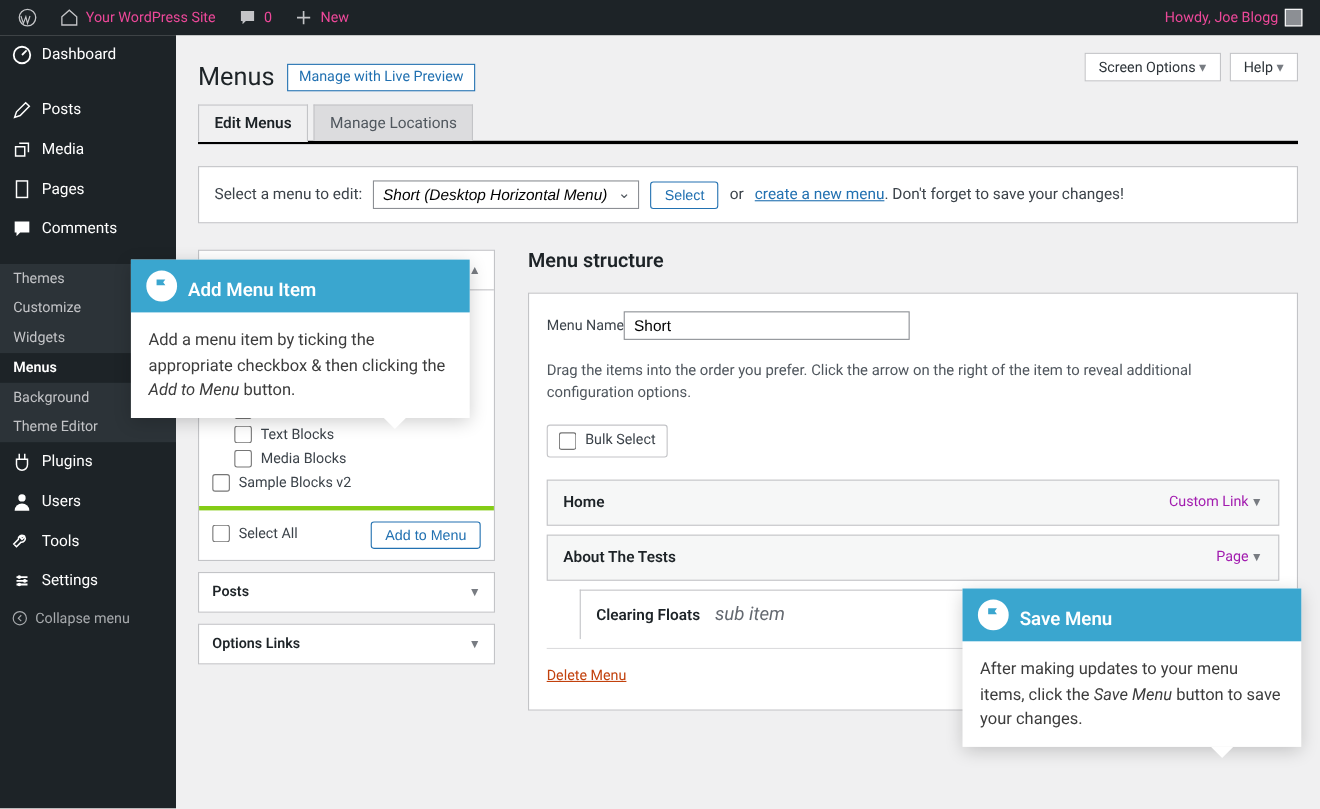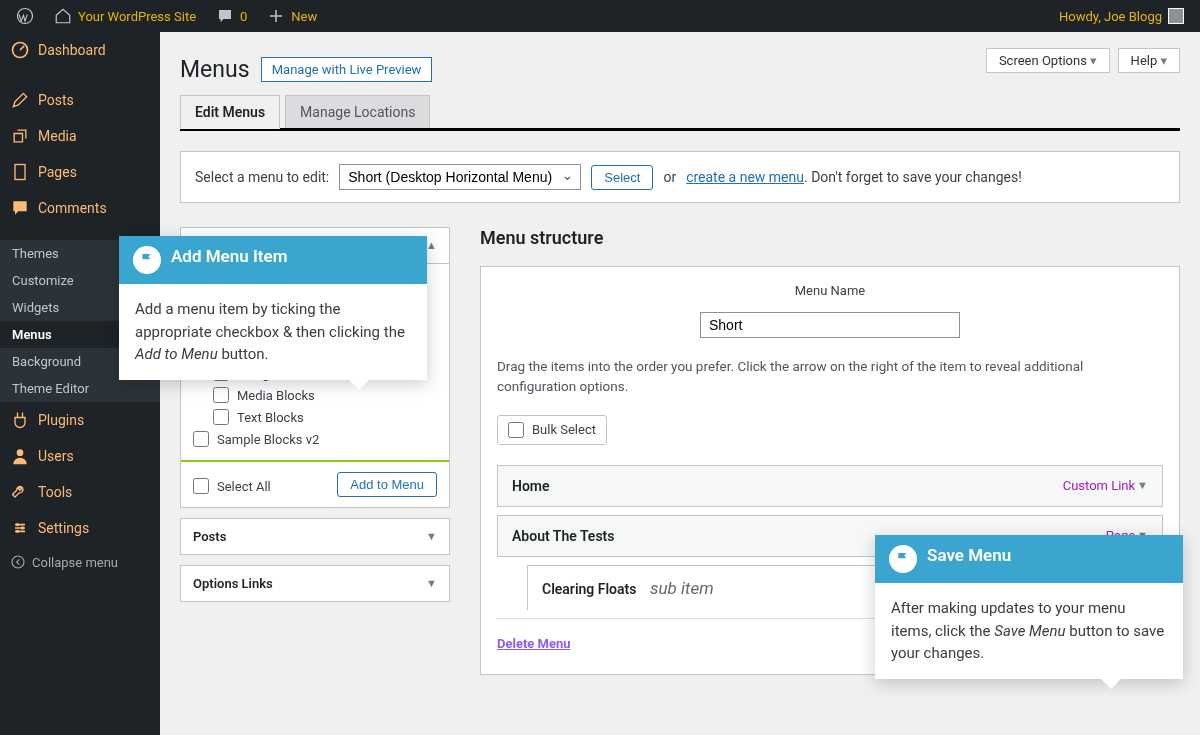--- a/index.html
+++ b/index.html
@@ -1,27 +1,27 @@
 <!DOCTYPE html>
 <html><head>
 <meta charset="utf-8">
 <style>
 * { box-sizing: border-box; margin: 0; padding: 0; }
 body { font-family: -apple-system, BlinkMacSystemFont, "Segoe UI", Roboto, sans-serif; font-size: 13px; color: #3c434a; background: #f0f0f1; width: 1200px; height: 735px; overflow: hidden; position: relative; }
 
 
 .adminbar { background: #1d2327; color: #c3c4c7; height: 32px; display: flex; align-items: center; padding: 0 8px; font-size: 13px; justify-content: space-between; }
 .adminbar-left, .adminbar-right { display: flex; align-items: center; gap: 4px; }
-.adminbar-item { display: inline-flex; align-items: center; gap: 6px; padding: 0 8px; height: 32px; cursor: pointer; color: #eab308; }
+.adminbar-item { display: inline-flex; align-items: center; gap: 6px; padding: 0 8px; height: 32px; cursor: pointer; color: #ec4899; }
 .adminbar .icon { width: 18px; height: 18px; fill: #c3c4c7; }
 .avatar-sm { width: 16px; height: 16px; background: #8c8f94; border: 1px solid #fff; }
 
 
 .sidebar { position: absolute; top: 32px; left: 0; bottom: 0; width: 160px; background: #1d2327; color: #c3c4c7; }
-.sidebar-item { display: flex; align-items: center; gap: 8px; padding: 8px 10px; font-size: 14px; cursor: pointer; color: #fdba74; }
+.sidebar-item { display: flex; align-items: center; gap: 8px; padding: 8px 10px; font-size: 14px; cursor: pointer; color: #ffffff; }
 .sidebar-item.active { background: #2271b1; color: #fff; }
 .sidebar-item .icon { width: 20px; height: 20px; fill: currentColor; }
 .sidebar-sub { background: #2c3338; }
 .sidebar-sub-item { padding: 6px 12px; font-size: 13px; color: #c3c4c7; cursor: pointer; }
 .sidebar-sub-item.current { background: #1d2327; color: #fff; font-weight: 600; }
 .sidebar-collapse { display: flex; align-items: center; gap: 6px; padding: 8px 10px; color: #a7aaad; font-size: 13px; cursor: pointer; }
 .sidebar-collapse .icon { width: 16px; height: 16px; fill: currentColor; }
 
 
 .main { position: absolute; top: 32px; left: 160px; right: 0; bottom: 0; padding: 10px 20px 0 20px; overflow: hidden; }
@@ -31,69 +31,69 @@
 h1.page-title { font-size: 23px; font-weight: 400; color: #1d2327; margin: 14px 0 12px; display: inline-block; }
 .title-action { display: inline-block; margin-left: 8px; border: 1px solid #2271b1; color: #2271b1; background: #fff; padding: 4px 10px; font-size: 13px; cursor: pointer; position: relative; top: -3px; }
 
 
 .nav-tabs { border-bottom: 3px solid #000000; display: flex; }
 .nav-tab { padding: 8px 14px; background: #dcdcde; border: 1px solid #c3c4c7; border-bottom: none; margin-right: 5px; font-size: 14px; color: #50575e; cursor: pointer; }
 .nav-tab.active { background: #f0f0f1; color: #1d2327; font-weight: 600; border-bottom: 1px solid #f0f0f1; margin-bottom: -1px; }
 
 
 .menu-select-row { background: #fff; border: 1px solid #c3c4c7; padding: 12px 14px; margin-top: 20px; display: flex; align-items: center; gap: 10px; font-size: 14px; }
-.menu-select-row select { border: 1px solid #8c8f94; padding: 4px 28px 4px 8px; font-size: 14px; background: #fff; appearance: none; }
+.menu-select-row select { border: 1px solid #8c8f94; padding: 4px 28px 4px 8px; font-size: 14px; background: #fff; appearance: none; font-style: italic; }
 .select-wrap { position: relative; display: inline-block; }
 .select-wrap::after { content: "⌄"; position: absolute; right: 8px; top: 3px; color: #50575e; pointer-events: none; font-size: 14px; }
 .btn-secondary { border: 1px solid #2271b1; background: #fff; color: #2271b1; padding: 4px 12px; font-size: 13px; cursor: pointer; border-radius: 3px; }
 .link { color: #2271b1; text-decoration: underline; cursor: pointer; }
 
 
 .cols { display: flex; gap: 30px; margin-top: 24px; }
 .col-left { width: 270px; flex: 0 0 270px; }
 .col-right { flex: 1; }
 
 
 .metabox { background: #fff; border: 1px solid #c3c4c7; margin-bottom: 10px; }
 .metabox-head { padding: 10px 12px; border-bottom: 1px solid #c3c4c7; display: flex; justify-content: space-between; align-items: center; font-weight: 600; color: #1d2327; cursor: pointer; }
 .metabox-head.collapsed { border-bottom: none; }
 .metabox-head .toggle { color: #787c82; font-size: 11px; }
 .metabox-body { padding: 10px 12px; }
 .cb-line { display: flex; align-items: center; gap: 8px; padding: 3px 0; font-size: 13px; }
 .cb-line input[type=checkbox] { width: 16px; height: 16px; }
 .cb-line.indent { padding-left: 20px; }
-.metabox-foot { padding: 10px 12px; border-top: 2px solid #84cc16; display: flex; justify-content: space-between; align-items: flex-end; gap: 42px; }
+.metabox-foot { padding: 10px 12px; border-top: 4px solid #84cc16; display: flex; justify-content: space-between; align-items: flex-start; gap: 42px; }
 
 
 .section-h { font-size: 18px; font-weight: 600; color: #1d2327; margin-bottom: 18px; }
 .menu-settings { background: #fff; border: 1px solid #c3c4c7; padding: 16px; }
-.menu-name-row { display: flex; align-items: center; gap: 14px; margin-bottom: 18px; flex-direction: column; }
+.menu-name-row { display: flex; align-items: center; margin-bottom: 18px; }
 .menu-name-row input[type=text] { border: 1px solid #8c8f94; padding: 4px 8px; font-size: 14px; width: 260px; }
 .hint { color: #50575e; font-size: 13.5px; margin-bottom: 18px; line-height: 1.5; }
 .bulk-sel { display: inline-flex; align-items: center; gap: 8px; border: 1px solid #c3c4c7; padding: 6px 10px; border-radius: 3px; margin-bottom: 20px; cursor: pointer; }
 .bulk-sel input { width: 16px; height: 16px; }
 
 .menu-item { background: #f6f7f7; border: 1px solid #c3c4c7; padding: 12px 14px; display: flex; align-items: center; margin-bottom: 8px; }
 .menu-item.indent1 { margin-left: 30px; }
 .menu-item.expanded { background: #fff; border-bottom: none; margin-bottom: 0; }
 .menu-item-title { font-weight: 600; color: #1d2327; font-size: 14px; }
 .menu-item-sub { font-style: italic; color: #646970; font-size: 17px; margin-left: 10px; font-weight: 400; }
 .menu-item-type { margin-left: auto; color: #a21caf; font-size: 13px; margin-right: 2px; }
 .menu-item-caret { color: #787c82; font-size: 11px; }
 .menu-item-fields { border: 1px solid #c3c4c7; border-top: none; padding: 10px 14px 6px; margin-left: 30px; margin-bottom: 8px; background: #fff; }
 .field-label { font-size: 13px; color: #50575e; margin-bottom: 4px; }
 .menu-item-fields input[type=text] { width: 100%; border: 1px solid #8c8f94; padding: 4px 8px; font-size: 14px; margin-bottom: 10px; }
 
 .menu-footer { display: flex; justify-content: space-between; align-items: center; padding-top: 10px; border-top: 1px solid #dcdcde; margin-top: 8px; }
-.delete-link { color: #8b5cf6; text-decoration: underline; cursor: pointer; font-size: 13px; font-weight: bold; }
+.delete-link { color: #c2410c; text-decoration: underline; cursor: pointer; font-size: 13px; }
 .btn-primary { background: #2271b1; color: #fff; border: 1px solid #2271b1; padding: 6px 14px; font-size: 13px; border-radius: 3px; cursor: pointer; }
 
 
 .callout { position: absolute; background: #fff; box-shadow: 0 4px 16px rgba(0,0,0,0.2); width: 308px; z-index: 100; }
-.callout-head { background: #3aa6cf; color: #fff; padding: 10px 14px; display: flex; align-items: flex-start; gap: 10px; font-size: 17px; font-weight: 600; }
+.callout-head { background: #3aa6cf; color: #fff; padding: 10px 14px; display: flex; align-items: flex-end; gap: 10px; font-size: 17px; font-weight: 600; }
 .callout-head .circle { width: 28px; height: 28px; background: #fff; border-radius: 50%; display: flex; align-items: center; justify-content: center; }
 .callout-head .circle svg { width: 16px; height: 16px; fill: #3aa6cf; }
 .callout-body { padding: 14px 16px; font-size: 15px; line-height: 1.5; color: #3c3c3c; }
 .callout-body em { font-style: italic; }
 .callout::after { content: ""; position: absolute; width: 0; height: 0; border: 10px solid transparent; }
 .callout.pt-down::after { bottom: -20px; left: 230px; border-top-color: #fff; }
 .callout.pt-down2::after { bottom: -20px; right: 62px; border-top-color: #fff; }
 </style>
 </head>
 <body>
@@ -258,25 +258,25 @@
           <label class="cb-line indent">
               <input type="checkbox" style="">
               <span>Widgets</span>
             </label>
           <label class="cb-line indent">
               <input type="checkbox" style="">
               <span>Design Blocks</span>
             </label>
           <label class="cb-line indent">
               <input type="checkbox" style="">
+              <span>Text Blocks</span>
+            </label>
+          <label class="cb-line indent">
+              <input type="checkbox" style="">
               <span>Media Blocks</span>
-            </label>
-          <label class="cb-line indent">
-              <input type="checkbox" style="">
-              <span>Text Blocks</span>
             </label>
           <label class="cb-line">
               <input type="checkbox" style="">
               <span>Sample Blocks v2</span>
             </label>
         </div>
         <div class="metabox-foot">
           <label class="cb-line">
               <input type="checkbox" style="">
               <span>Select All</span>

